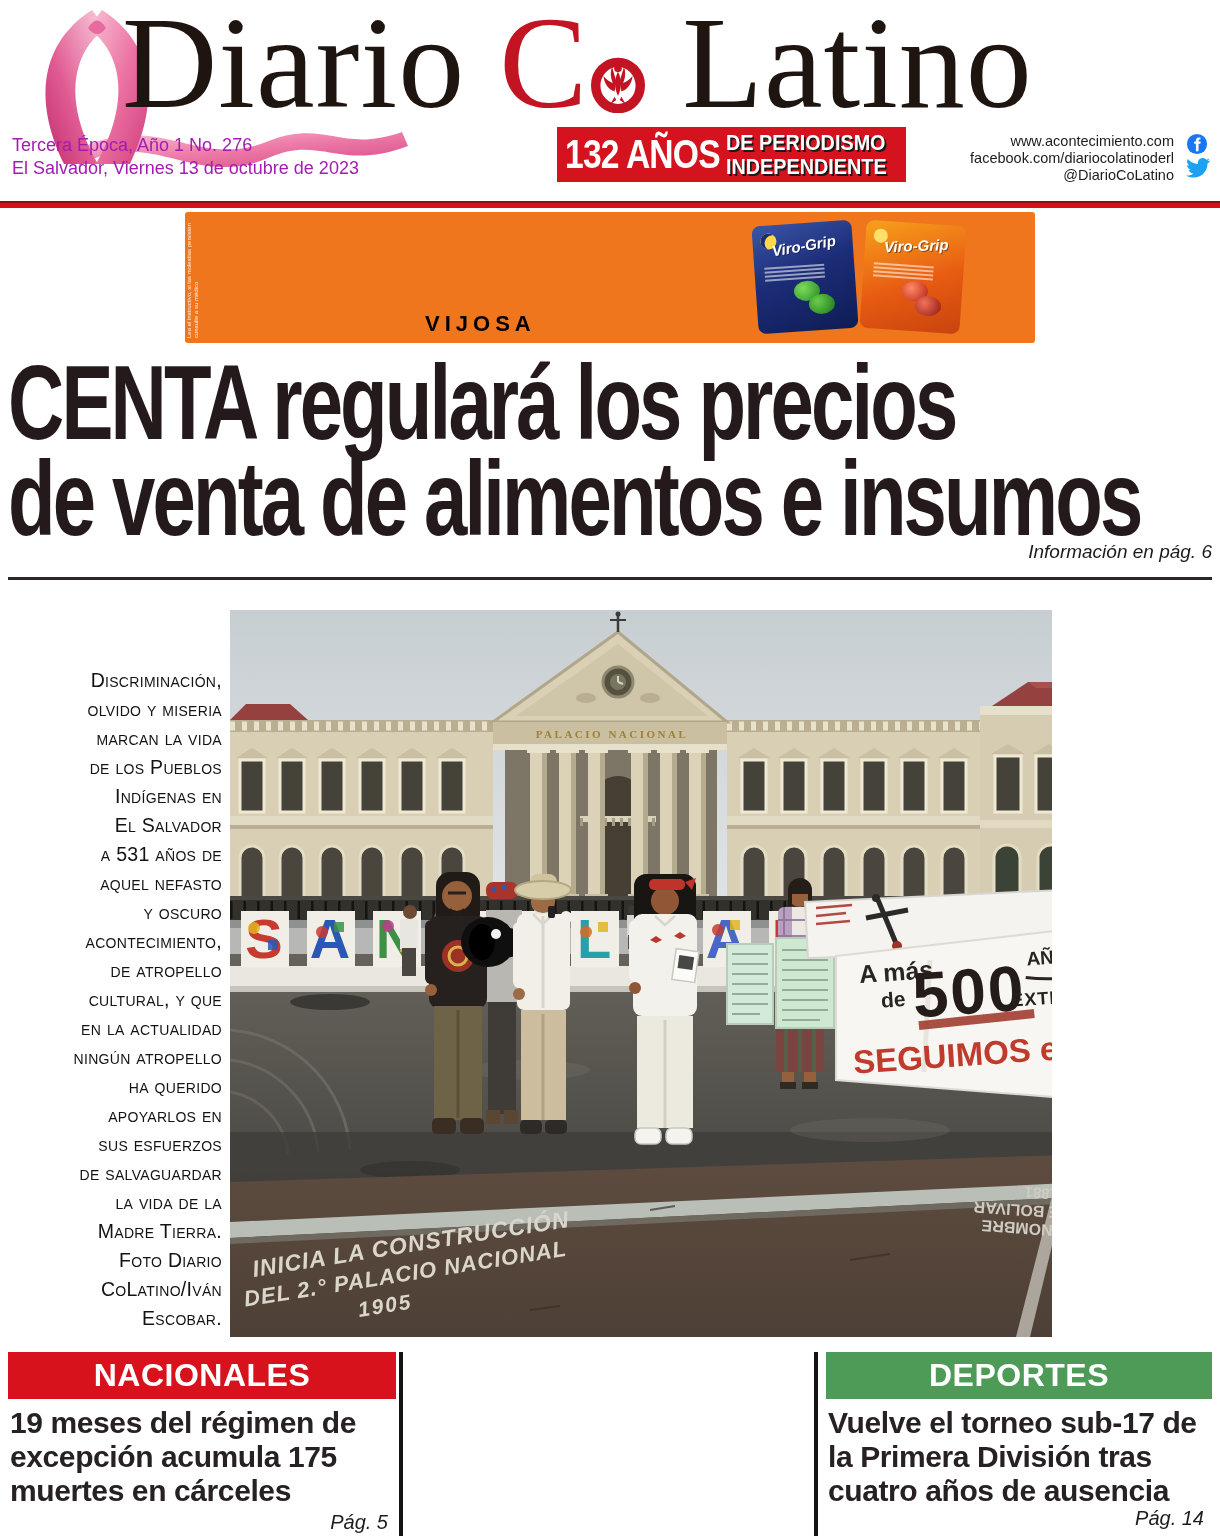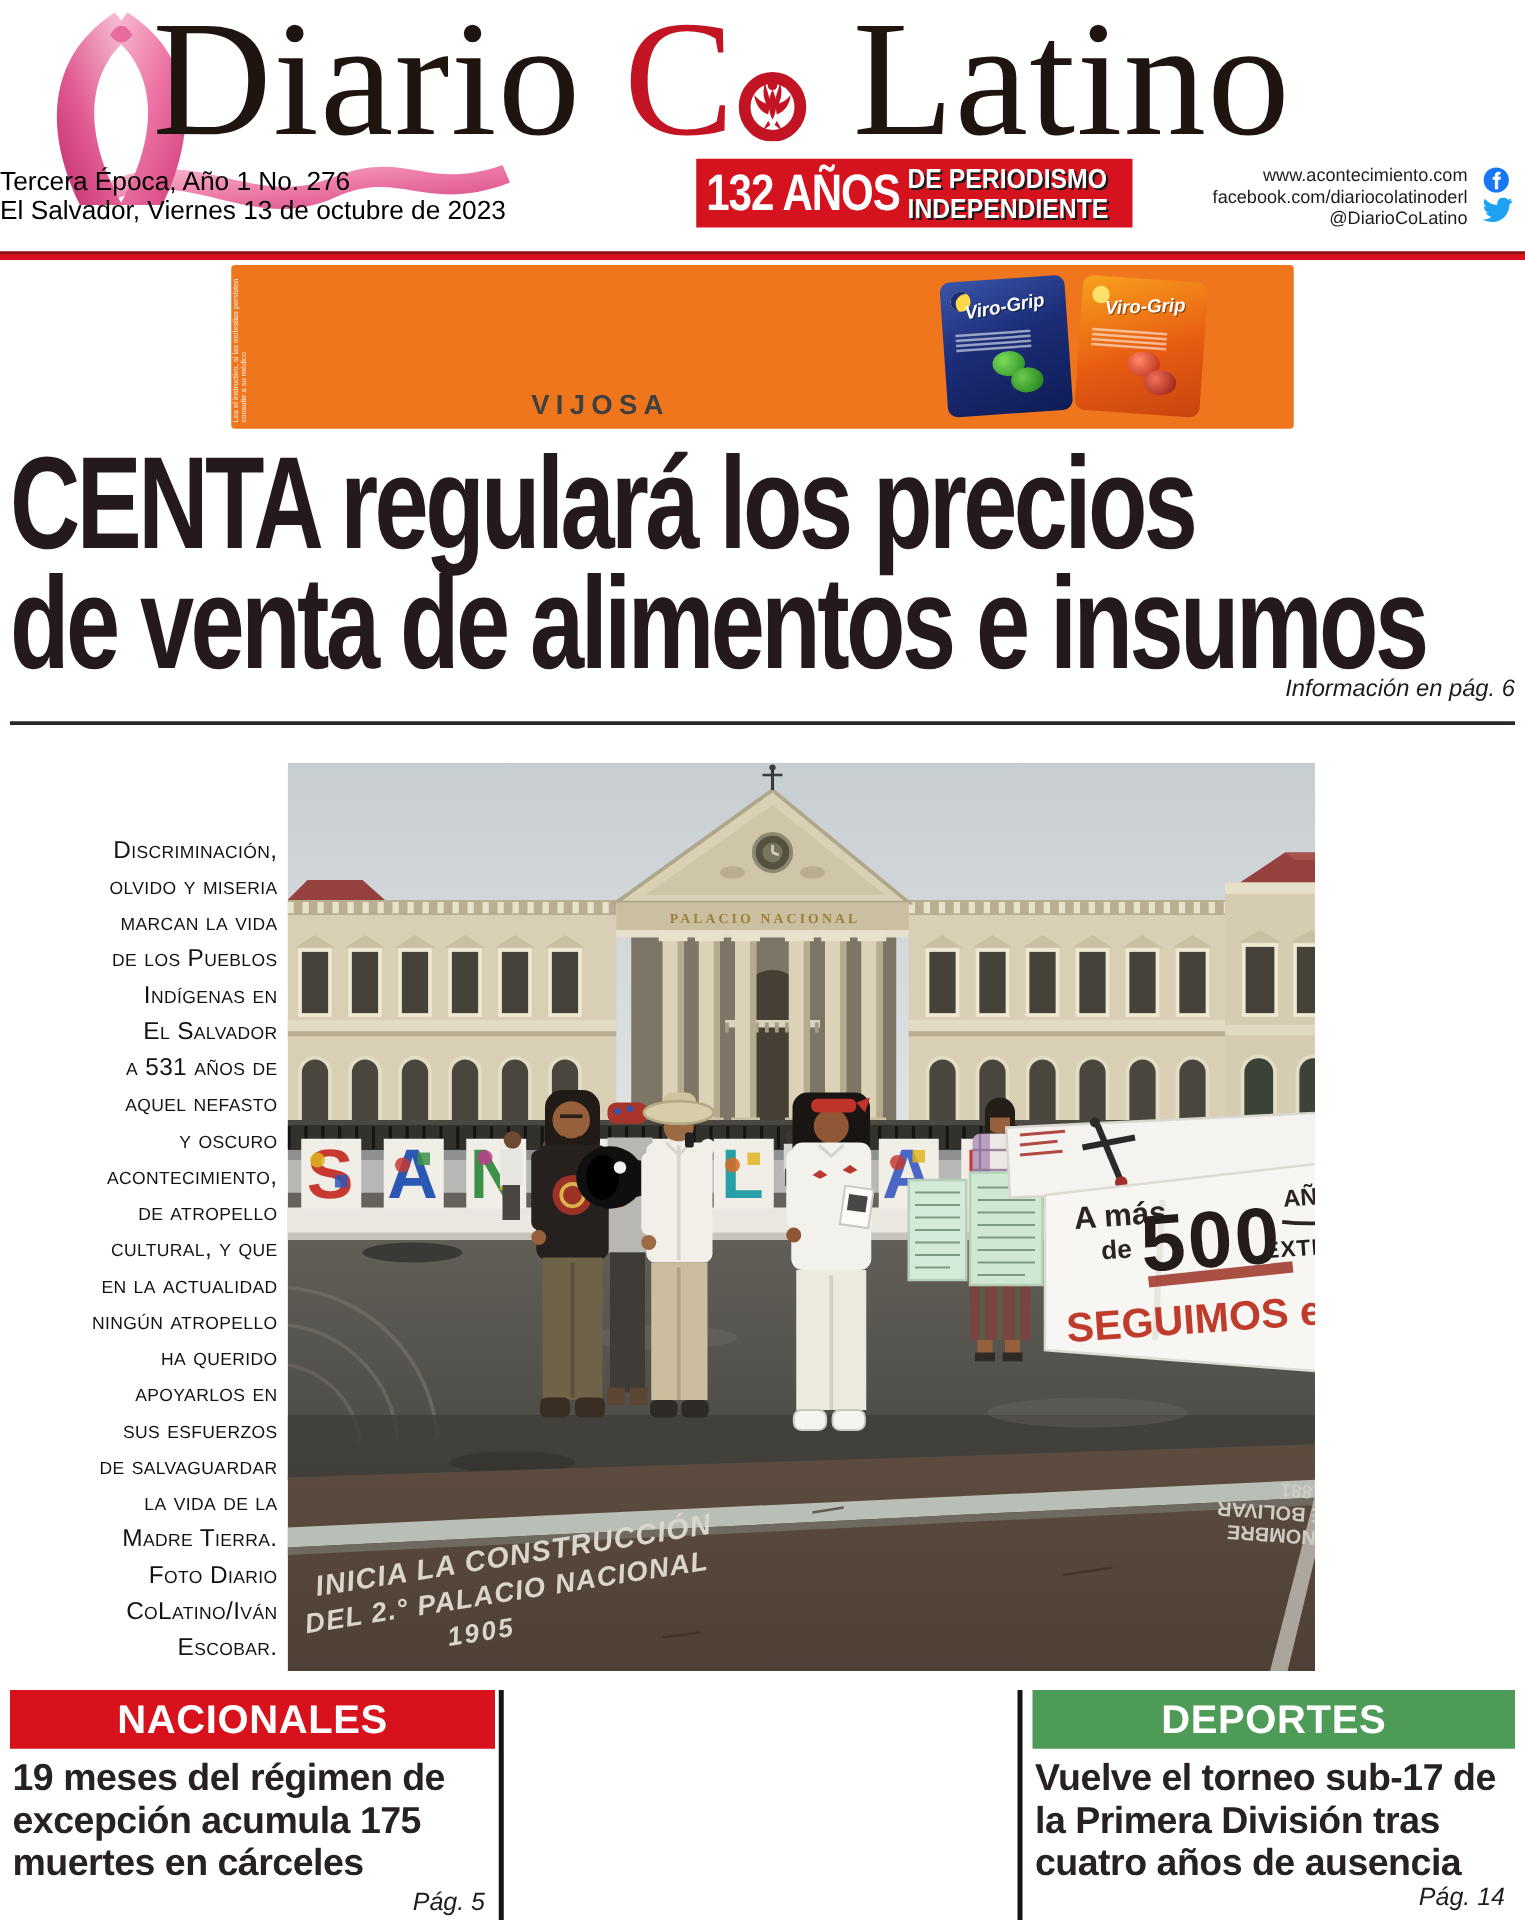--- a/index.html
+++ b/index.html
@@ -4,40 +4,40 @@
 <style>
   html,body{margin:0;padding:0;background:#888;}
   .page{position:relative;width:1220px;height:1536px;background:#ffffff;overflow:hidden;
         font-family:"Liberation Sans",sans-serif;margin:0 auto;}
   
   .ribbon-svg{position:absolute;left:4px;top:2px;}
   .masthead-title{position:absolute;left:122px;top:-14px;white-space:nowrap;
      font-family:"Liberation Serif",serif;font-size:132px;font-weight:400;color:#1e1410;letter-spacing:1px;}
   .masthead-title .co{color:#c31424;}
   .phx{vertical-align:-6px;}
-  .edition{position:absolute;left:0;top:134px;font-size:21px;line-height:23px;color:#000000;}
+  .edition{position:absolute;left:12px;top:134px;font-size:18px;line-height:23px;color:#a21caf;}
   .years-banner{position:absolute;left:557px;top:127px;width:349px;height:55px;background:#d8121c;
      display:flex;align-items:center;padding-left:8px;box-sizing:border-box;}
   .years-big{font-size:41px;font-weight:bold;color:#fff;letter-spacing:-1px;display:inline-block;
      transform:scaleX(.82);transform-origin:0 50%;white-space:nowrap;}
   .years-lines{margin-left:-28px;display:flex;flex-direction:column;}
   .years-lines span{font-size:22px;font-weight:bold;color:#fff;line-height:24px;letter-spacing:0;
      text-shadow:2px 2px 0 #1a1a1a;display:inline-block;transform:scaleX(.9);transform-origin:0 50%;white-space:nowrap;}
   .weblinks{position:absolute;right:46px;top:133px;text-align:right;font-size:14.5px;line-height:17px;color:#1c1c1c;}
   .social-icons{position:absolute;right:10px;top:133px;display:flex;flex-direction:column;gap:3px;}
   .red-rule{position:absolute;left:0;top:201px;width:1220px;height:7px;
      background:linear-gradient(#8c0f12 0 2px,#d5131f 2px 100%);}
   
   .ad{position:absolute;left:185px;top:212px;width:850px;height:131px;border-radius:3px;overflow:hidden;}
   .ad-disclaimer{position:absolute;left:1px;top:6px;height:120px;writing-mode:vertical-rl;
      transform:rotate(180deg);font-size:6px;color:#ffffff;opacity:.9;line-height:7px;}
   .ad-brand{position:absolute;left:78px;top:2px;font-size:88px;font-weight:bold;color:#fff;
      letter-spacing:-3px;white-space:nowrap;}
   .ad-reg{font-size:22px;vertical-align:44px;letter-spacing:0;}
-  .ad-company{position:absolute;left:240px;top:99px;font-size:22px;font-weight:bold;color:#404040;letter-spacing:5px;}
+  .ad-company{position:absolute;left:240px;top:99px;font-size:22px;font-weight:bold;color:#000000;letter-spacing:5px;}
   .pack{position:absolute;top:11px;width:100px;height:108px;border-radius:8px;}
   .pack-blue{left:570px;transform:rotate(-4deg);background:linear-gradient(160deg,#3a55a8 0%,#1c2d78 45%,#0e1c55 100%);}
   .pack-orange{left:678px;transform:rotate(4deg);background:linear-gradient(160deg,#f7a11c 0%,#e85c12 55%,#c8430e 100%);}
   .pack-label{position:absolute;left:6px;top:14px;width:90px;text-align:center;font-size:15px;font-weight:bold;
      font-style:italic;color:#fff;transform:rotate(-6deg);text-shadow:1px 1px 0 rgba(0,0,0,.4);}
   .pack .cap1,.pack .cap2{position:absolute;border-radius:50%;width:26px;height:20px;}
   .pack-blue .cap1{left:38px;top:58px;background:radial-gradient(circle at 35% 35%,#7ddb5a,#1f8a1f);}
   .pack-blue .cap2{left:52px;top:72px;background:radial-gradient(circle at 35% 35%,#6acc4c,#187518);}
   .pack-orange .cap1{left:40px;top:58px;background:radial-gradient(circle at 35% 35%,#ff8a66,#b31e10);}
   .pack-orange .cap2{left:54px;top:72px;background:radial-gradient(circle at 35% 35%,#f0705a,#8f170c);}

